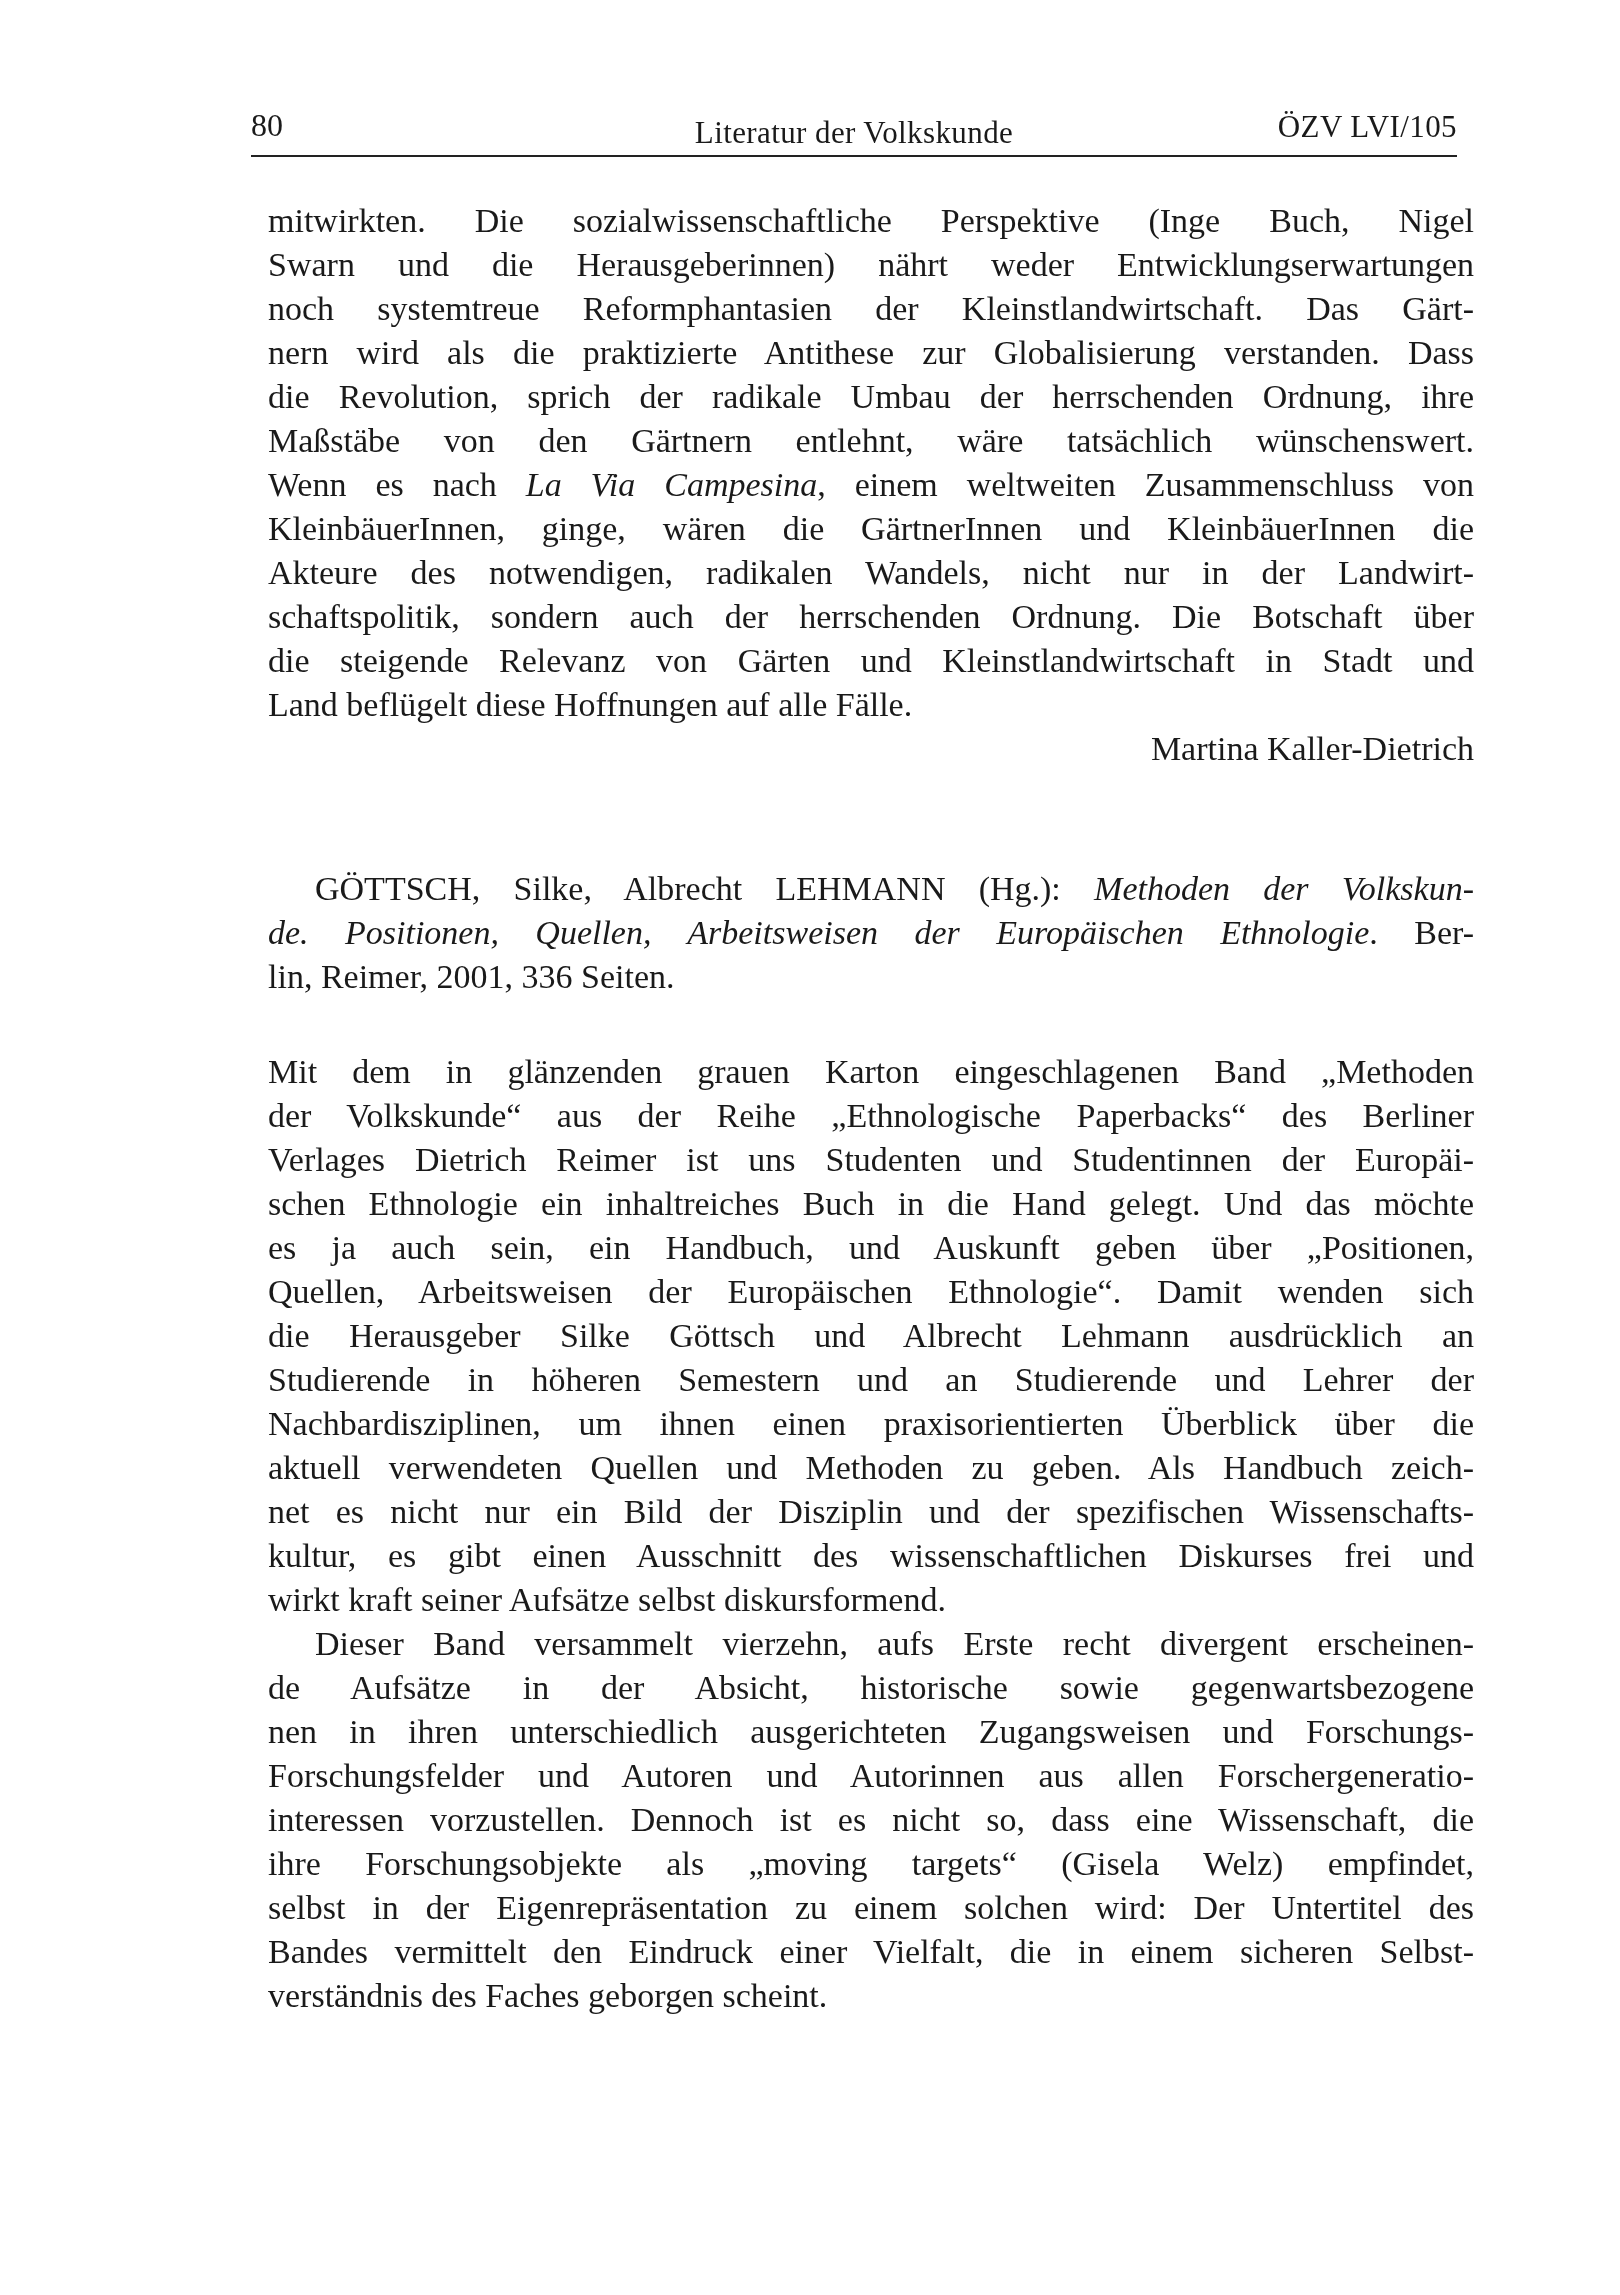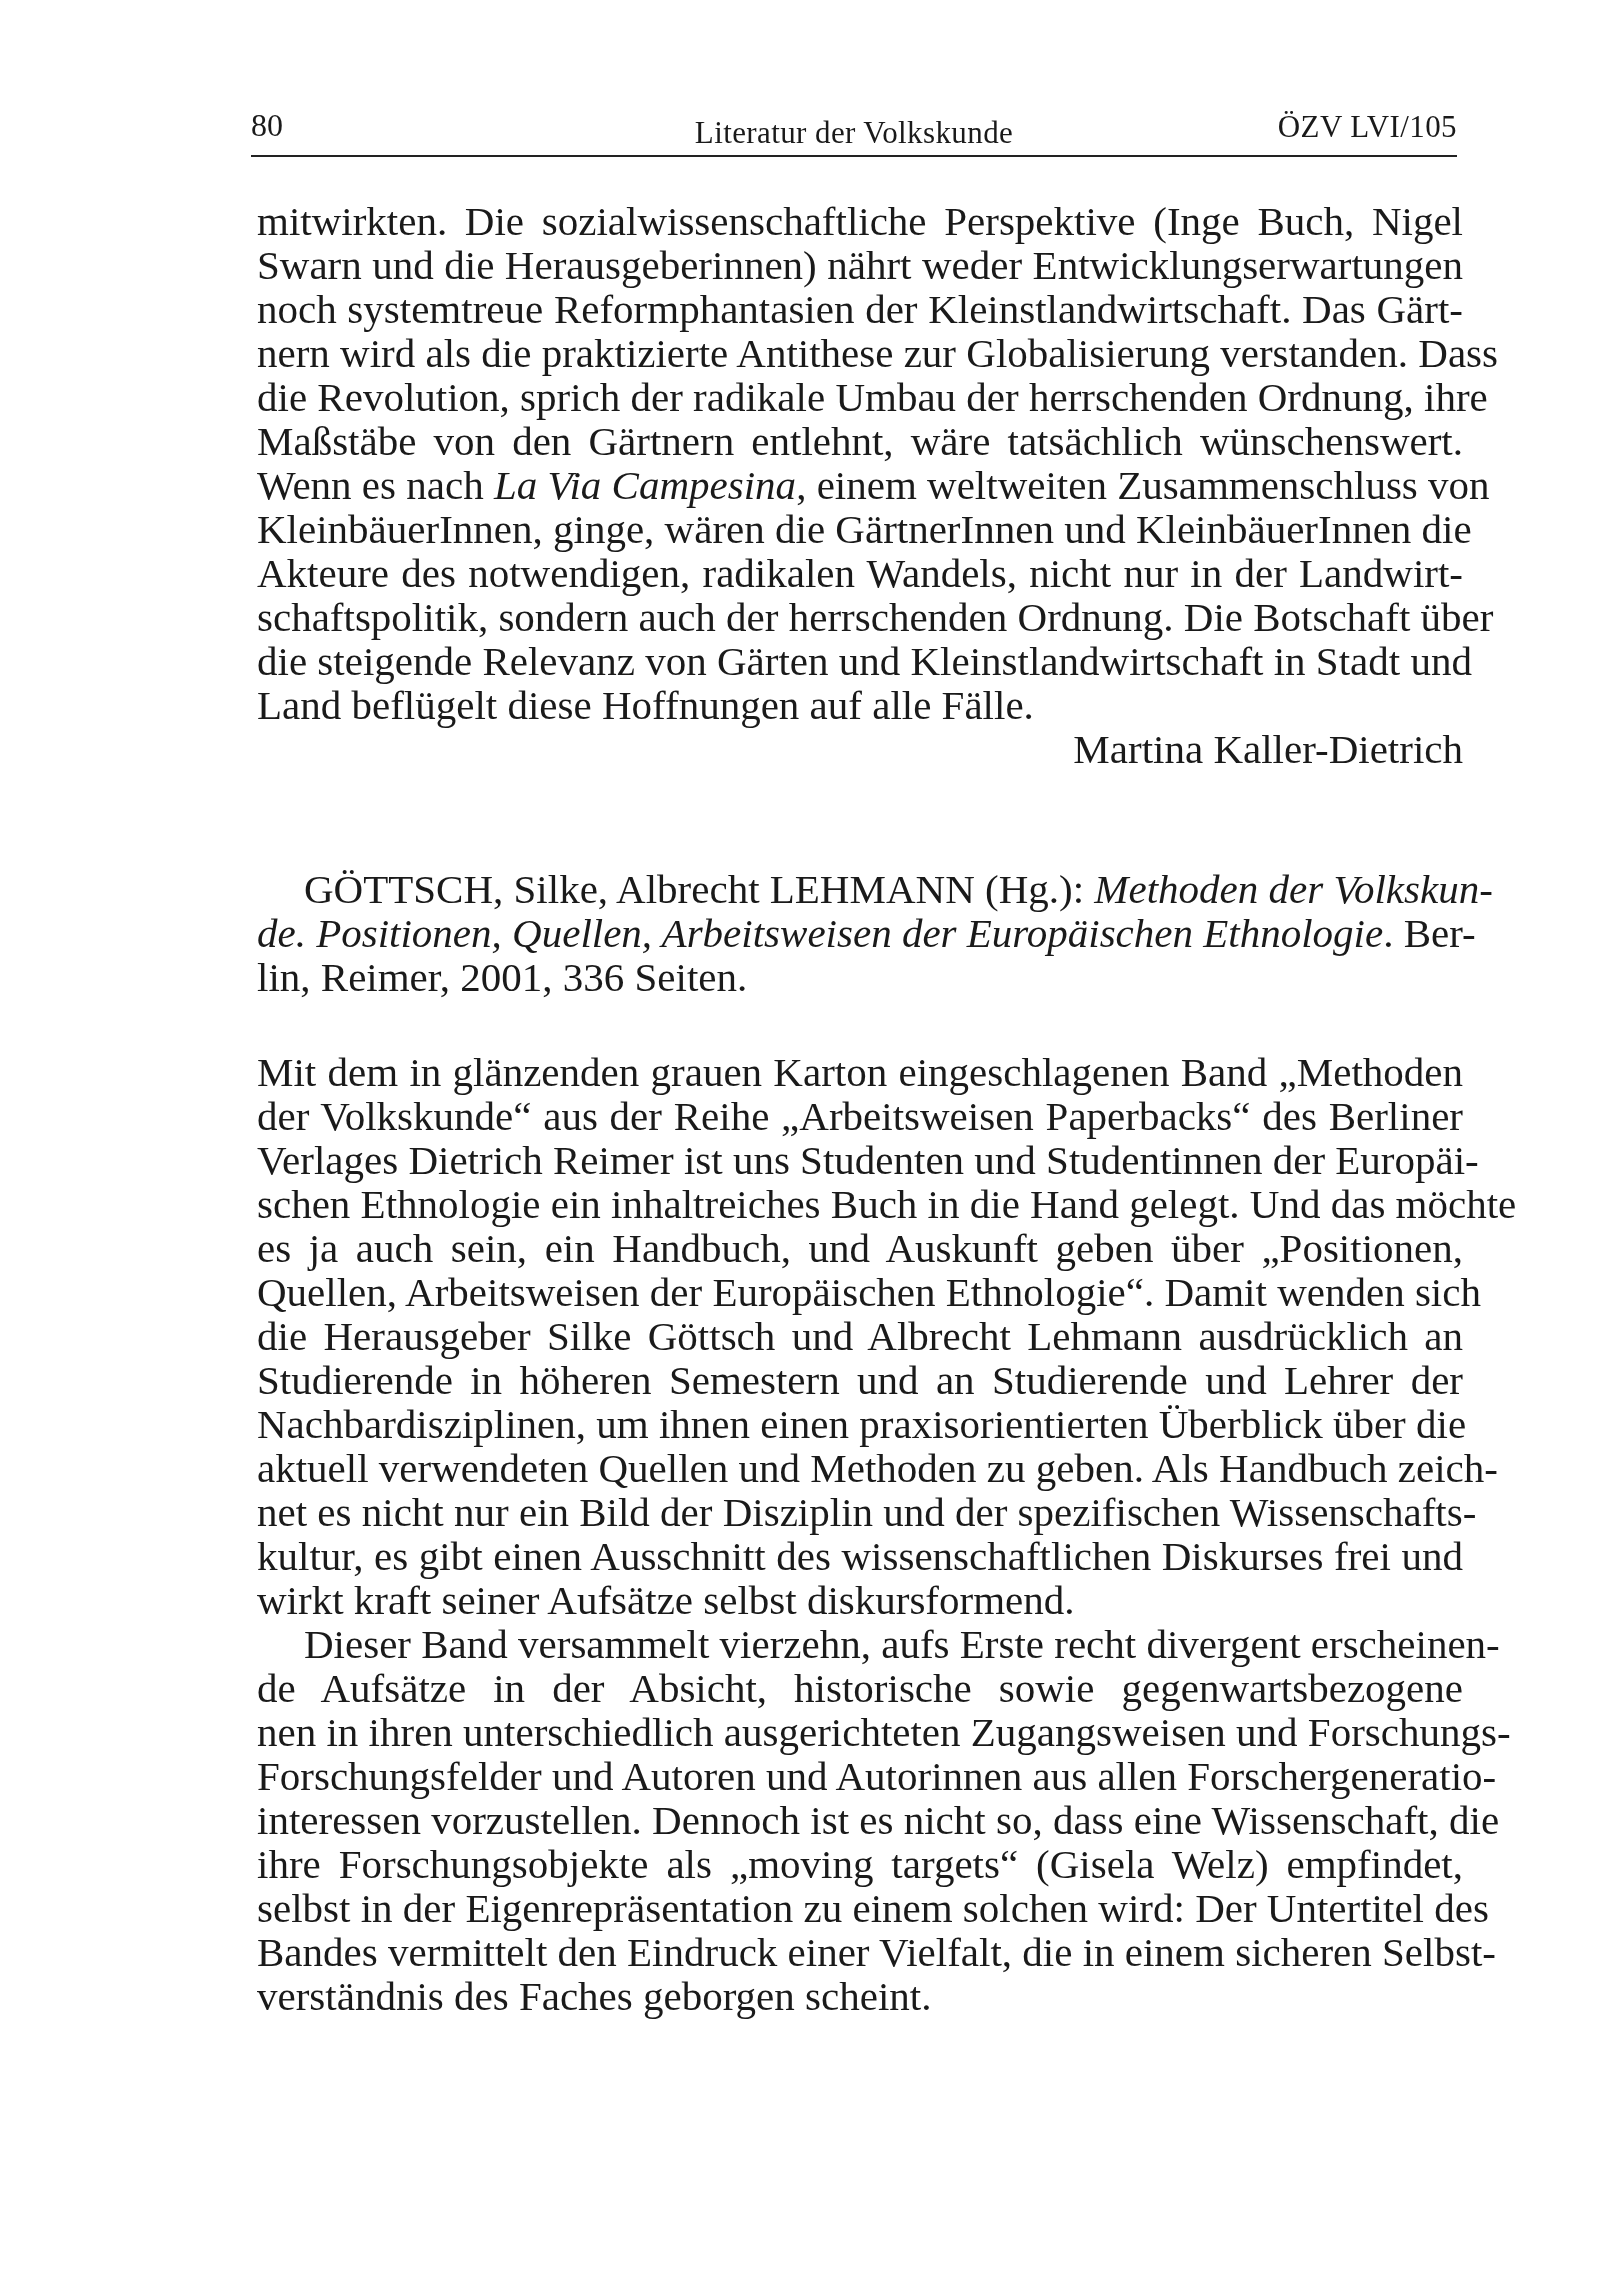--- a/index.html
+++ b/index.html
@@ -5,21 +5,21 @@
     html, body { margin: 0; padding: 0; background: #ffffff; }
     body { width: 1621px; height: 2295px; position: relative; overflow: hidden;
       font-family: "Liberation Serif", "DejaVu Serif", serif; color: #1a1a1a; }
     .page { position: absolute; left: 0; top: 0; width: 1621px; height: 1955px; }
     .header { position: absolute; left: 251px; top: 107px; width: 1206px; height: 49px;
       font-size: 31px; }
     .header .pnum { position: absolute; left: 0; top: 0; font-size: 32px; }
     .header .title { position: absolute; left: 0; width: 100%; text-align: center; top: 8px; letter-spacing: 0.4px; }
     .header .journal { position: absolute; right: 0; top: 1.6px; letter-spacing: 0.4px; }
     .rule { position: absolute; left: 251px; top: 155px; width: 1206px; height: 2.4px; background: #222; }
-    .body { position: absolute; left: 257px; width: 1206px; font-size: 41px; }
+    .body { position: absolute; left: 268px; width: 1206px; font-size: 34px; }
     .line { height: 44px; line-height: 44px; white-space: nowrap;
       text-align: justify; text-align-last: justify; }
     .line.last { text-align: left; text-align-last: left; }
     .line.indent { padding-left: 47px; }
     .line.right { text-align-last: right; }
     em { font-style: italic; }
     .block1 { top: 199px; }
     .block2 { top: 867px; }
     .block3 { top: 1050px; }
   </style>
@@ -52,21 +52,21 @@
   </div>
 
   <div class="body block2">
     <div class="line indent"><span>GÖTTSCH, Silke, Albrecht LEHMANN (Hg.): </span><em>Methoden der Volkskun-</em></div>
     <div class="line"><em>de. Positionen, Quellen, Arbeitsweisen der Europäischen Ethnologie</em><span>. Ber-</span></div>
     <div class="line last">lin, Reimer, 2001, 336 Seiten.</div>
   </div>
 
   <div class="body block3">
     <div class="line">Mit dem in glänzenden grauen Karton eingeschlagenen Band „Methoden</div>
-    <div class="line">der Volkskunde“ aus der Reihe „Arbeitsweisen Paperbacks“ des Berliner</div>
+    <div class="line">der Volkskunde“ aus der Reihe „Ethnologische Paperbacks“ des Berliner</div>
     <div class="line">Verlages Dietrich Reimer ist uns Studenten und Studentinnen der Europäi-</div>
     <div class="line">schen Ethnologie ein inhaltreiches Buch in die Hand gelegt. Und das möchte</div>
     <div class="line">es ja auch sein, ein Handbuch, und Auskunft geben über „Positionen,</div>
     <div class="line">Quellen, Arbeitsweisen der Europäischen Ethnologie“. Damit wenden sich</div>
     <div class="line">die Herausgeber Silke Göttsch und Albrecht Lehmann ausdrücklich an</div>
     <div class="line">Studierende in höheren Semestern und an Studierende und Lehrer der</div>
     <div class="line">Nachbardisziplinen, um ihnen einen praxisorientierten Überblick über die</div>
     <div class="line">aktuell verwendeten Quellen und Methoden zu geben. Als Handbuch zeich-</div>
     <div class="line">net es nicht nur ein Bild der Disziplin und der spezifischen Wissenschafts-</div>
     <div class="line">kultur, es gibt einen Ausschnitt des wissenschaftlichen Diskurses frei und</div>

